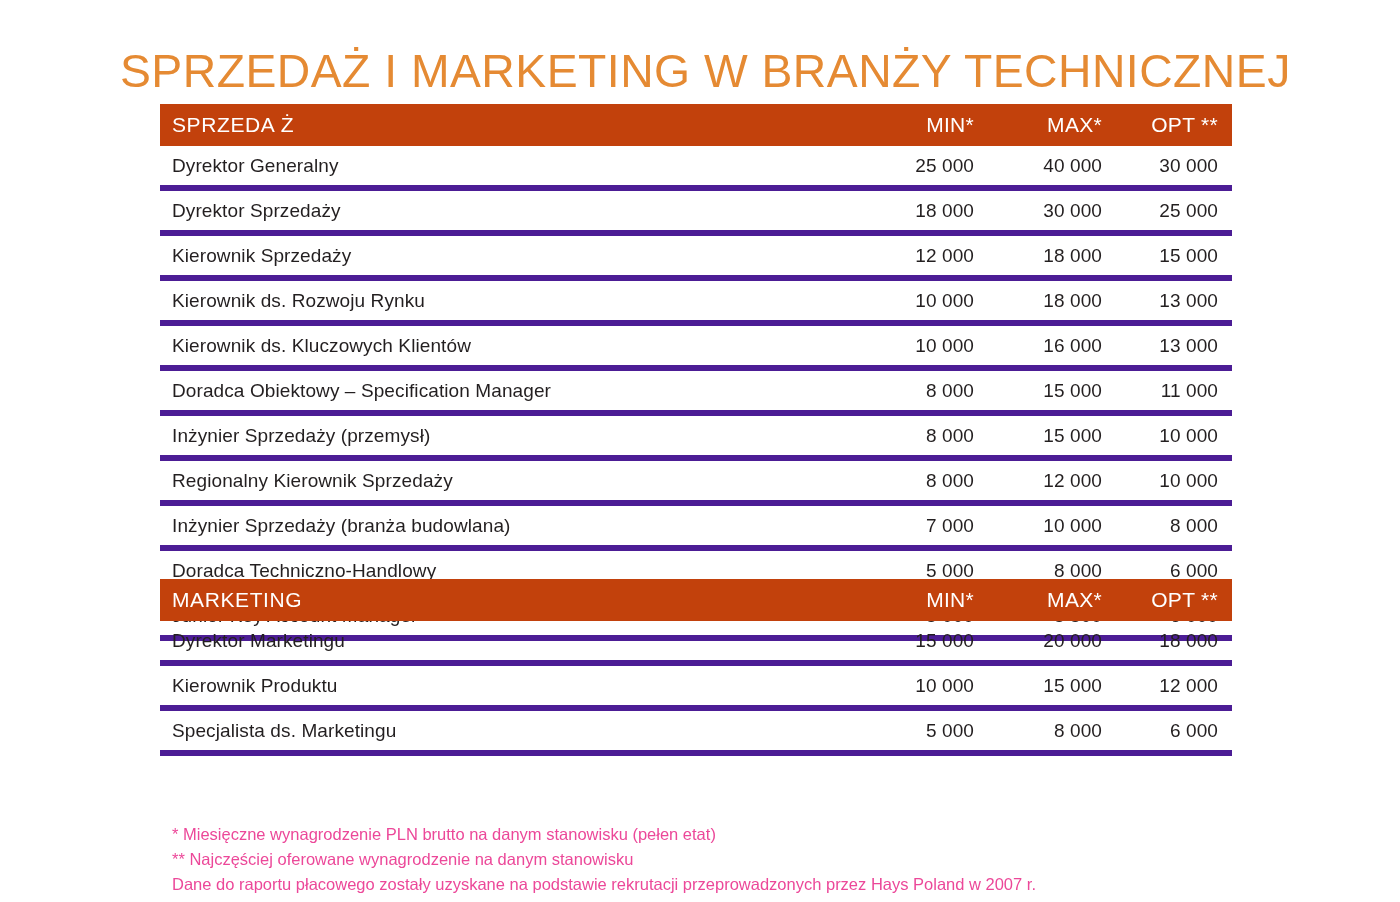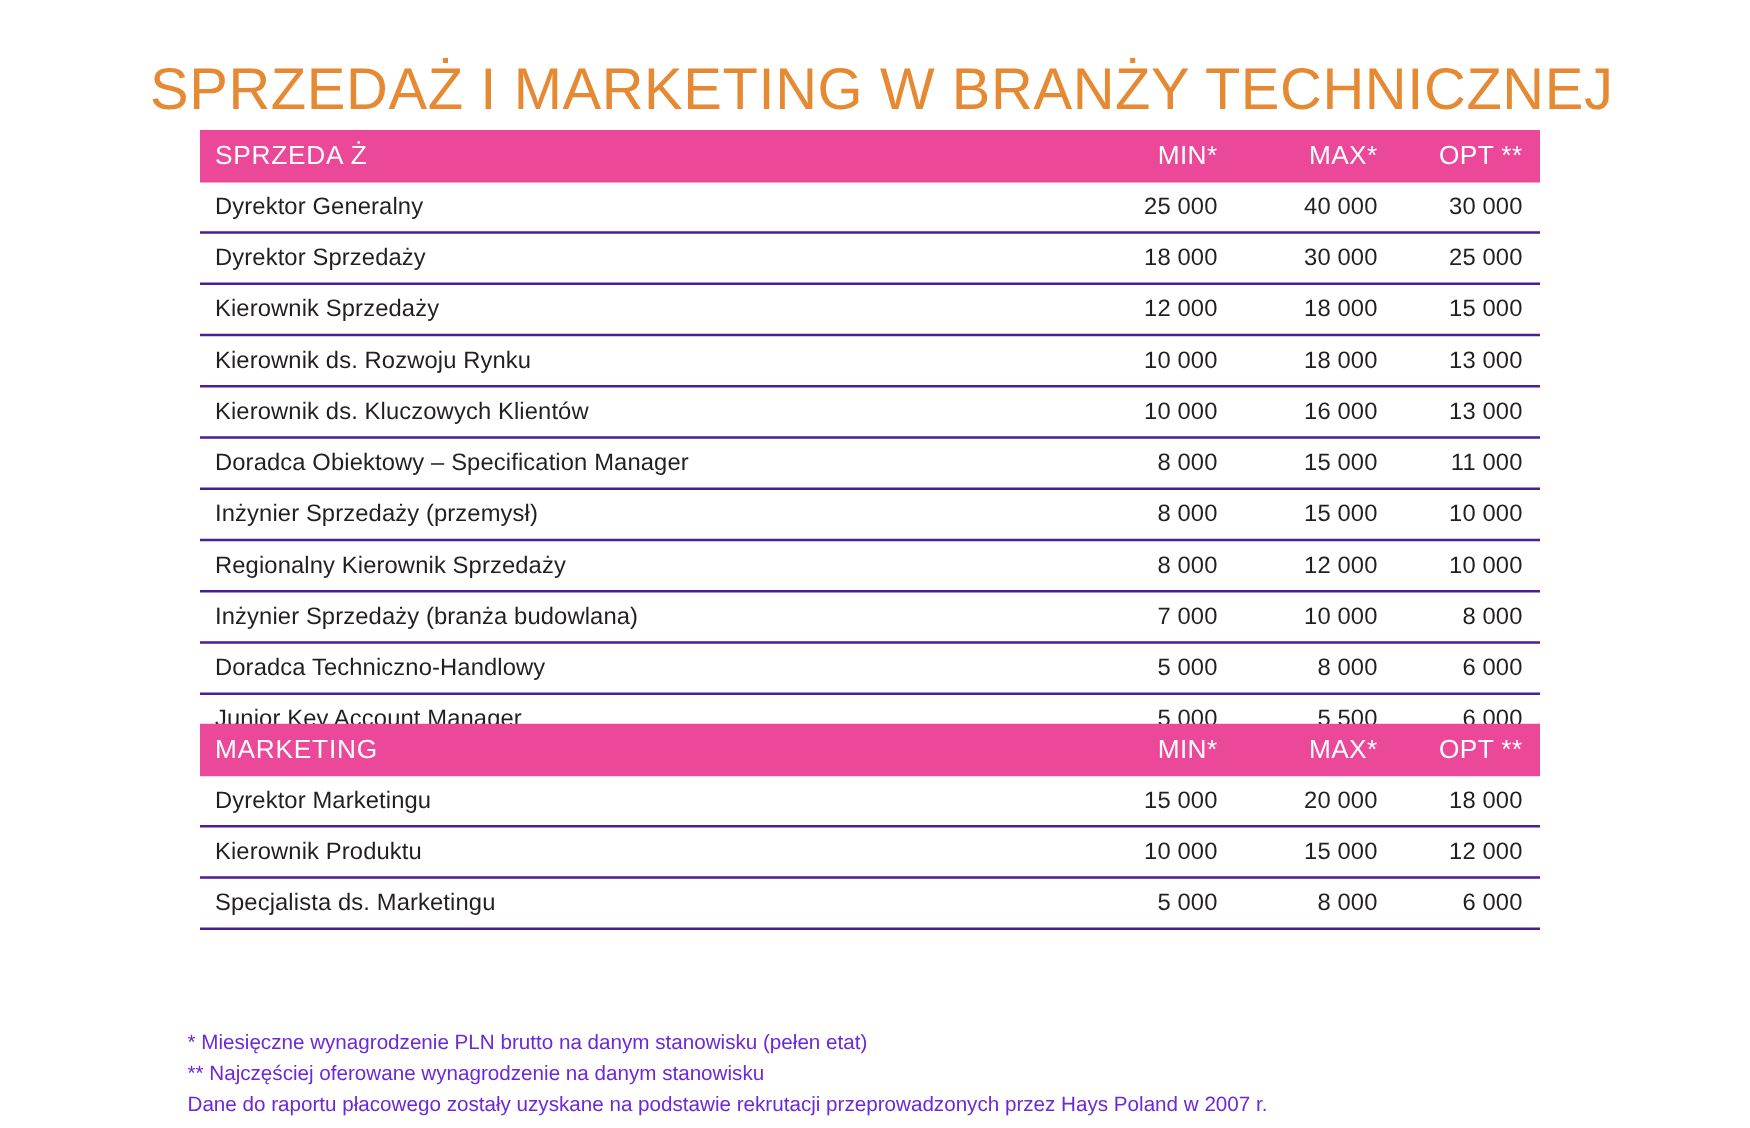--- a/index.html
+++ b/index.html
@@ -54,21 +54,21 @@
     table-layout: fixed;
   }
 
   table.salary-table col.c-role { width: 700px; }
   table.salary-table col.c-min  { width: 128px; }
   table.salary-table col.c-max  { width: 128px; }
   table.salary-table col.c-opt  { width: 116px; }
 
   
   thead tr.head-row {
-    background: #ec4899;
+    background: #c2410c;
     padding-left: 48px;
   }
   thead th {
     height: 42px;
     padding: 0;
     font-weight: 400;
     color: #ffffff;
     font-size: 21px;
     vertical-align: middle;
     border: none;
@@ -84,47 +84,47 @@
     letter-spacing: 0.3px;
   }
   th.head-num.last { padding-right: 14px; }
 
   
   tbody td {
     height: 39px;
     padding: 0;
     font-size: 19px;
     vertical-align: middle;
-    border-bottom: 2px solid #4c1d95;
+    border-bottom: 6px solid #4c1d95;
     color: #231f20;
   }
   tbody tr:first-child td {
     border-top: none;
   }
   td.role {
     text-align: left;
     padding-left: 12px;
     letter-spacing: 0.1px;
   }
   td.num {
     text-align: right;
     padding-right: 14px;
     font-variant-numeric: lining-nums;
     letter-spacing: 0.1px;
   }
 
   
   .footnotes {
     position: absolute;
-    left: 150px;
+    left: 172px;
     top: 822px;
     width: 1100px;
     font-size: 16.5px;
     line-height: 25px;
-    color: #6d28d9;
+    color: #ec4899;
   }
   .footnotes div { white-space: nowrap; }
 </style>
 </head>
 <body>
 
 <div class="page">
 
   <h1 class="page-title">SPRZEDAŻ I MARKETING  W BRANŻY TECHNICZNEJ</h1>
 

